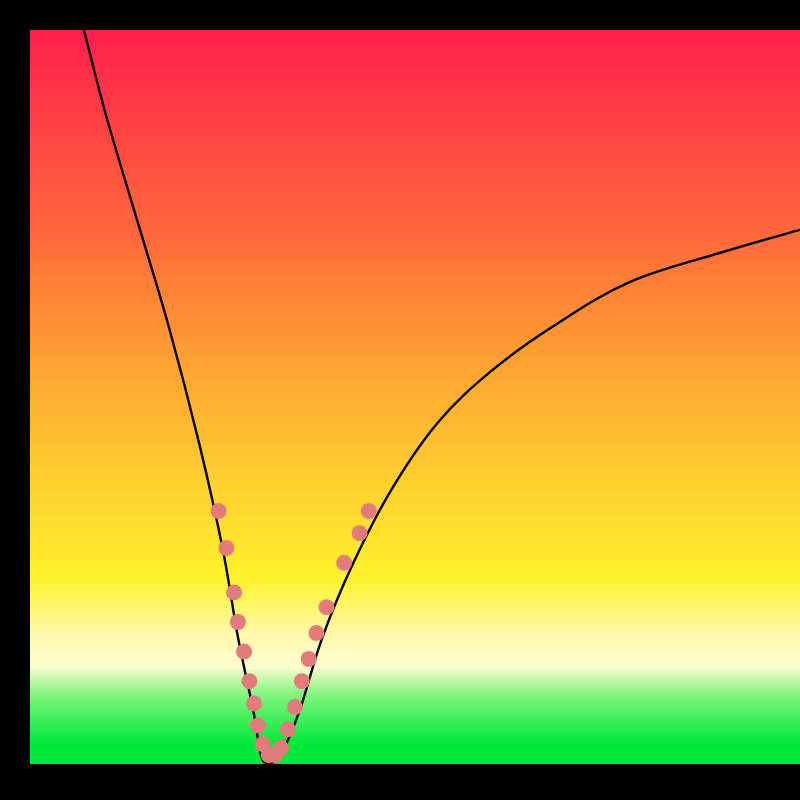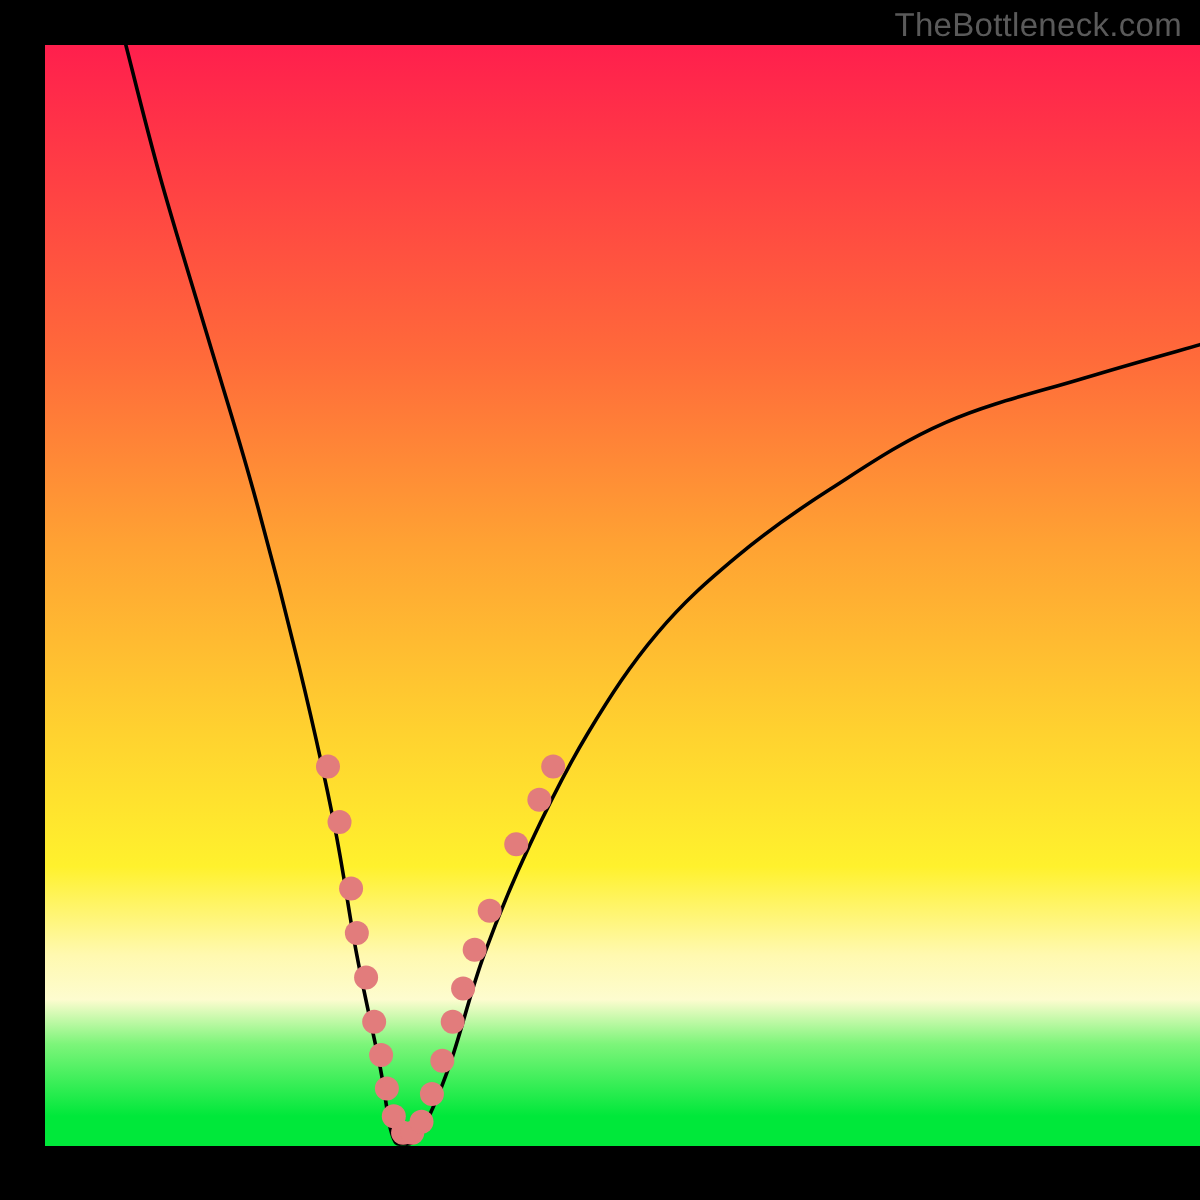--- a/index.html
+++ b/index.html
@@ -67,21 +67,20 @@
   .dot {
     fill: #e27c7c;
     stroke: none;
   }
 </style>
 </head>
 <body>
 
 <div class="outer-frame">
 
-  <div class="watermark">TheBottleneck.com</div>
 
   <div class="plot-area">
     <svg class="curve-layer" viewBox="0 0 770 740" preserveAspectRatio="none">
       <path id="vpath" class="v-curve" d="M 53.90 0.00 C 58.06 15.98, 67.30 54.17, 77.00 88.80 C 86.70 123.43, 96.71 155.10, 107.80 192.40 C 118.89 229.70, 127.51 256.04, 138.60 296.00 C 149.69 335.96, 159.70 374.44, 169.40 414.40 C 179.10 454.36, 185.57 483.37, 192.50 518.00 C 199.43 552.63, 202.36 577.50, 207.90 606.80 C 213.44 636.10, 219.14 659.49, 223.30 680.80 C 227.46 702.11, 228.23 715.88, 231.00 725.20 C 233.77 734.52, 235.23 732.60, 238.70 732.60 C 242.16 732.60, 244.71 734.52, 250.25 725.20 C 255.79 715.88, 261.88 702.11, 269.50 680.80 C 277.12 659.49, 282.90 633.44, 292.60 606.80 C 302.30 580.16, 310.93 559.44, 323.40 532.80 C 335.87 506.16, 346.65 484.11, 361.90 458.80 C 377.15 433.49, 390.08 413.51, 408.10 392.20 C 426.12 370.89, 441.21 357.72, 462.00 340.40 C 482.79 323.08, 498.65 311.98, 523.60 296.00 C 548.55 280.02, 570.11 264.92, 600.60 251.60 C 631.09 238.28, 662.51 231.32, 693.00 222.00 C 723.49 212.68, 756.14 203.80, 770.00 199.80"></path>
       <g id="dots">
           <circle class="dot" cx="188.65" cy="481.00" r="8"></circle>
           <circle class="dot" cx="196.35" cy="518.00" r="8"></circle>
           <circle class="dot" cx="204.05" cy="562.40" r="8"></circle>
           <circle class="dot" cx="207.90" cy="592.00" r="8"></circle>
           <circle class="dot" cx="214.06" cy="621.60" r="8"></circle>

